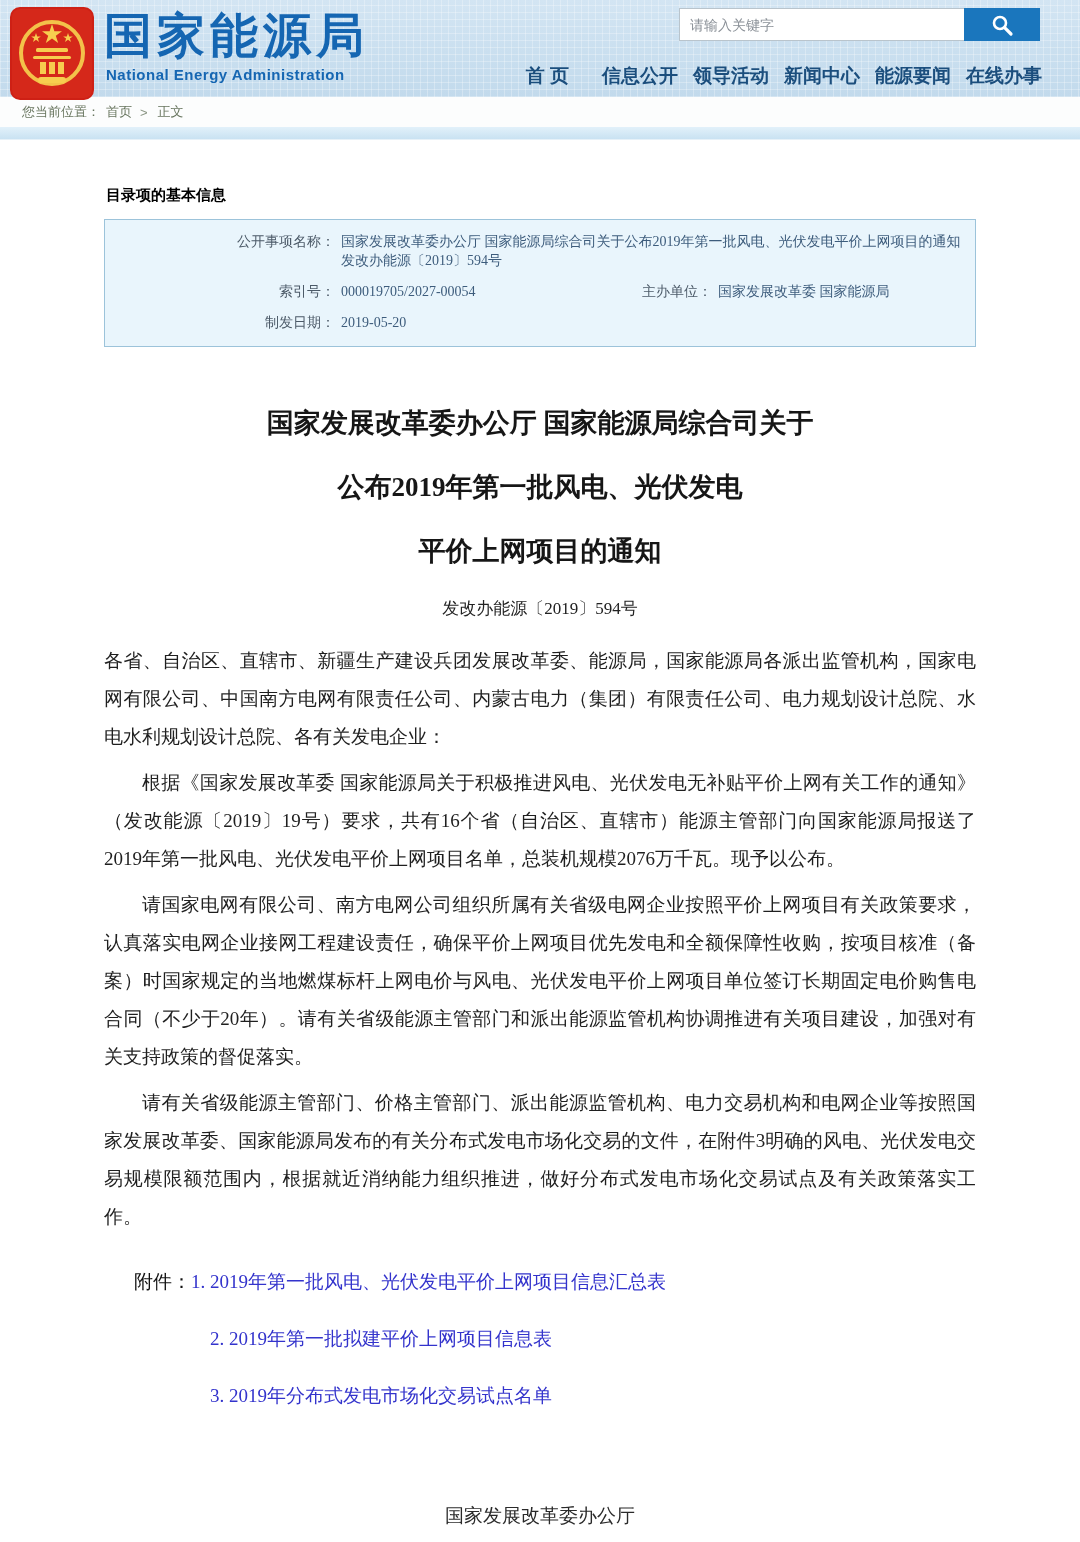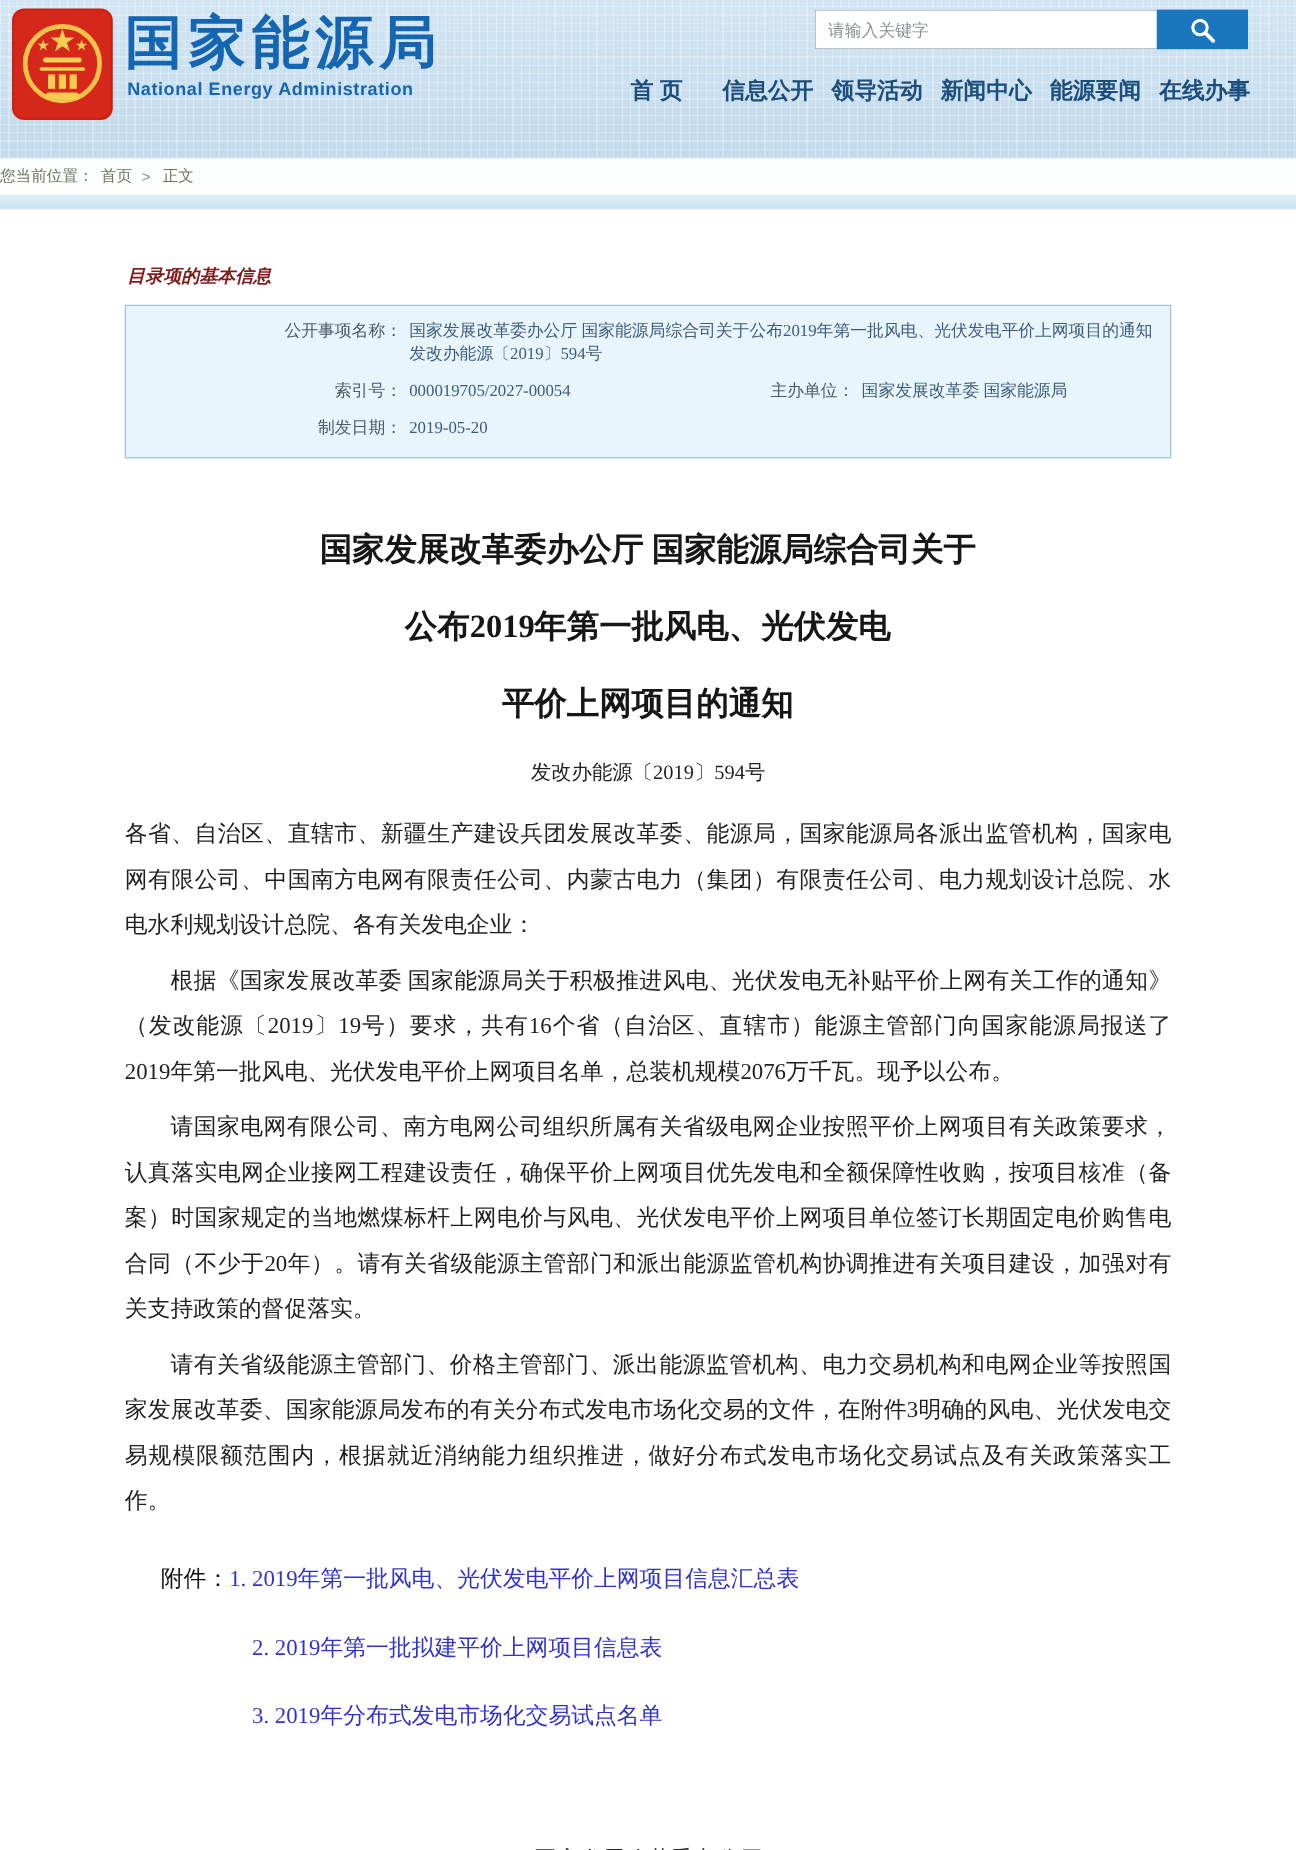--- a/index.html
+++ b/index.html
@@ -4,21 +4,21 @@
 <style>
   * { box-sizing: border-box; }
   html,body { margin:0; padding:0; }
   body {
     width:1080px; min-height:1542px; background:#ffffff;
     font-family:"Liberation Sans","DejaVu Sans",sans-serif;
   }
 
   
   .header {
-    position:relative; height:132px;
+    position:relative; height:97px;
     background:
       repeating-linear-gradient(0deg, rgba(255,255,255,.28) 0 1px, transparent 1px 7px),
       repeating-linear-gradient(90deg, rgba(255,255,255,.28) 0 1px, transparent 1px 7px),
       linear-gradient(#d3e5f3,#c2daec);
   }
   .emblem { position:absolute; left:9px; top:6px; width:86px; height:98px; cursor:pointer; }
   .brand-cn {
     position:absolute; left:104px; top:4px;
     font-size:48px; font-weight:bold; color:#1566b2; letter-spacing:5px;
   }
@@ -39,38 +39,38 @@
   .top-nav {
     position:absolute; top:63px; right:38px;
     display:flex; align-items:flex-end;
     font-size:19px; font-weight:bold; color:#1b4e7d;
   }
   .top-nav .nav-item { margin-left:15px; cursor:pointer; white-space:nowrap; }
   .top-nav .nav-item:first-child { margin-left:0; margin-right:18px; }
 
   
   .breadcrumb {
-    height:30px; display:flex; align-items:center; 
+    height:30px; display:flex; align-items:center; padding-left:22px;
     background:#fcfdfd; font-size:13px; color:#68765f;
   }
   .breadcrumb .crumb-link { color:#68765f; margin:0 6px; cursor:pointer; text-decoration:none; }
   .breadcrumb .crumb-sep { color:#8a9684; margin:0 2px; }
   .breadcrumb .crumb-current { margin-left:8px; }
   .blue-strip {
     height:13px;
     background:linear-gradient(#e2f1fa,#c9e2f2);
     border-bottom:1px solid #e6f1f8;
   }
 
   
   .main { padding:0 104px 24px 104px; }
 
   .catalog-heading {
     margin:46px 0 0 2px;
-    font-size:15px; font-weight:bold; color:#7f1d1d;font-style:italic;
+    font-size:15px; font-weight:bold; color:#000000;
   }
 
   .info-box {
     margin-top:14px;
     border:1px solid #9cc3da; background:#e9f5fc;
     display:grid; grid-template-columns:236px 1fr 120px 1fr;
     row-gap:12px; padding:12px 0 14px 0;
     font-family:"Liberation Serif","DejaVu Serif",serif;
     font-size:14px; line-height:19px;
   }

